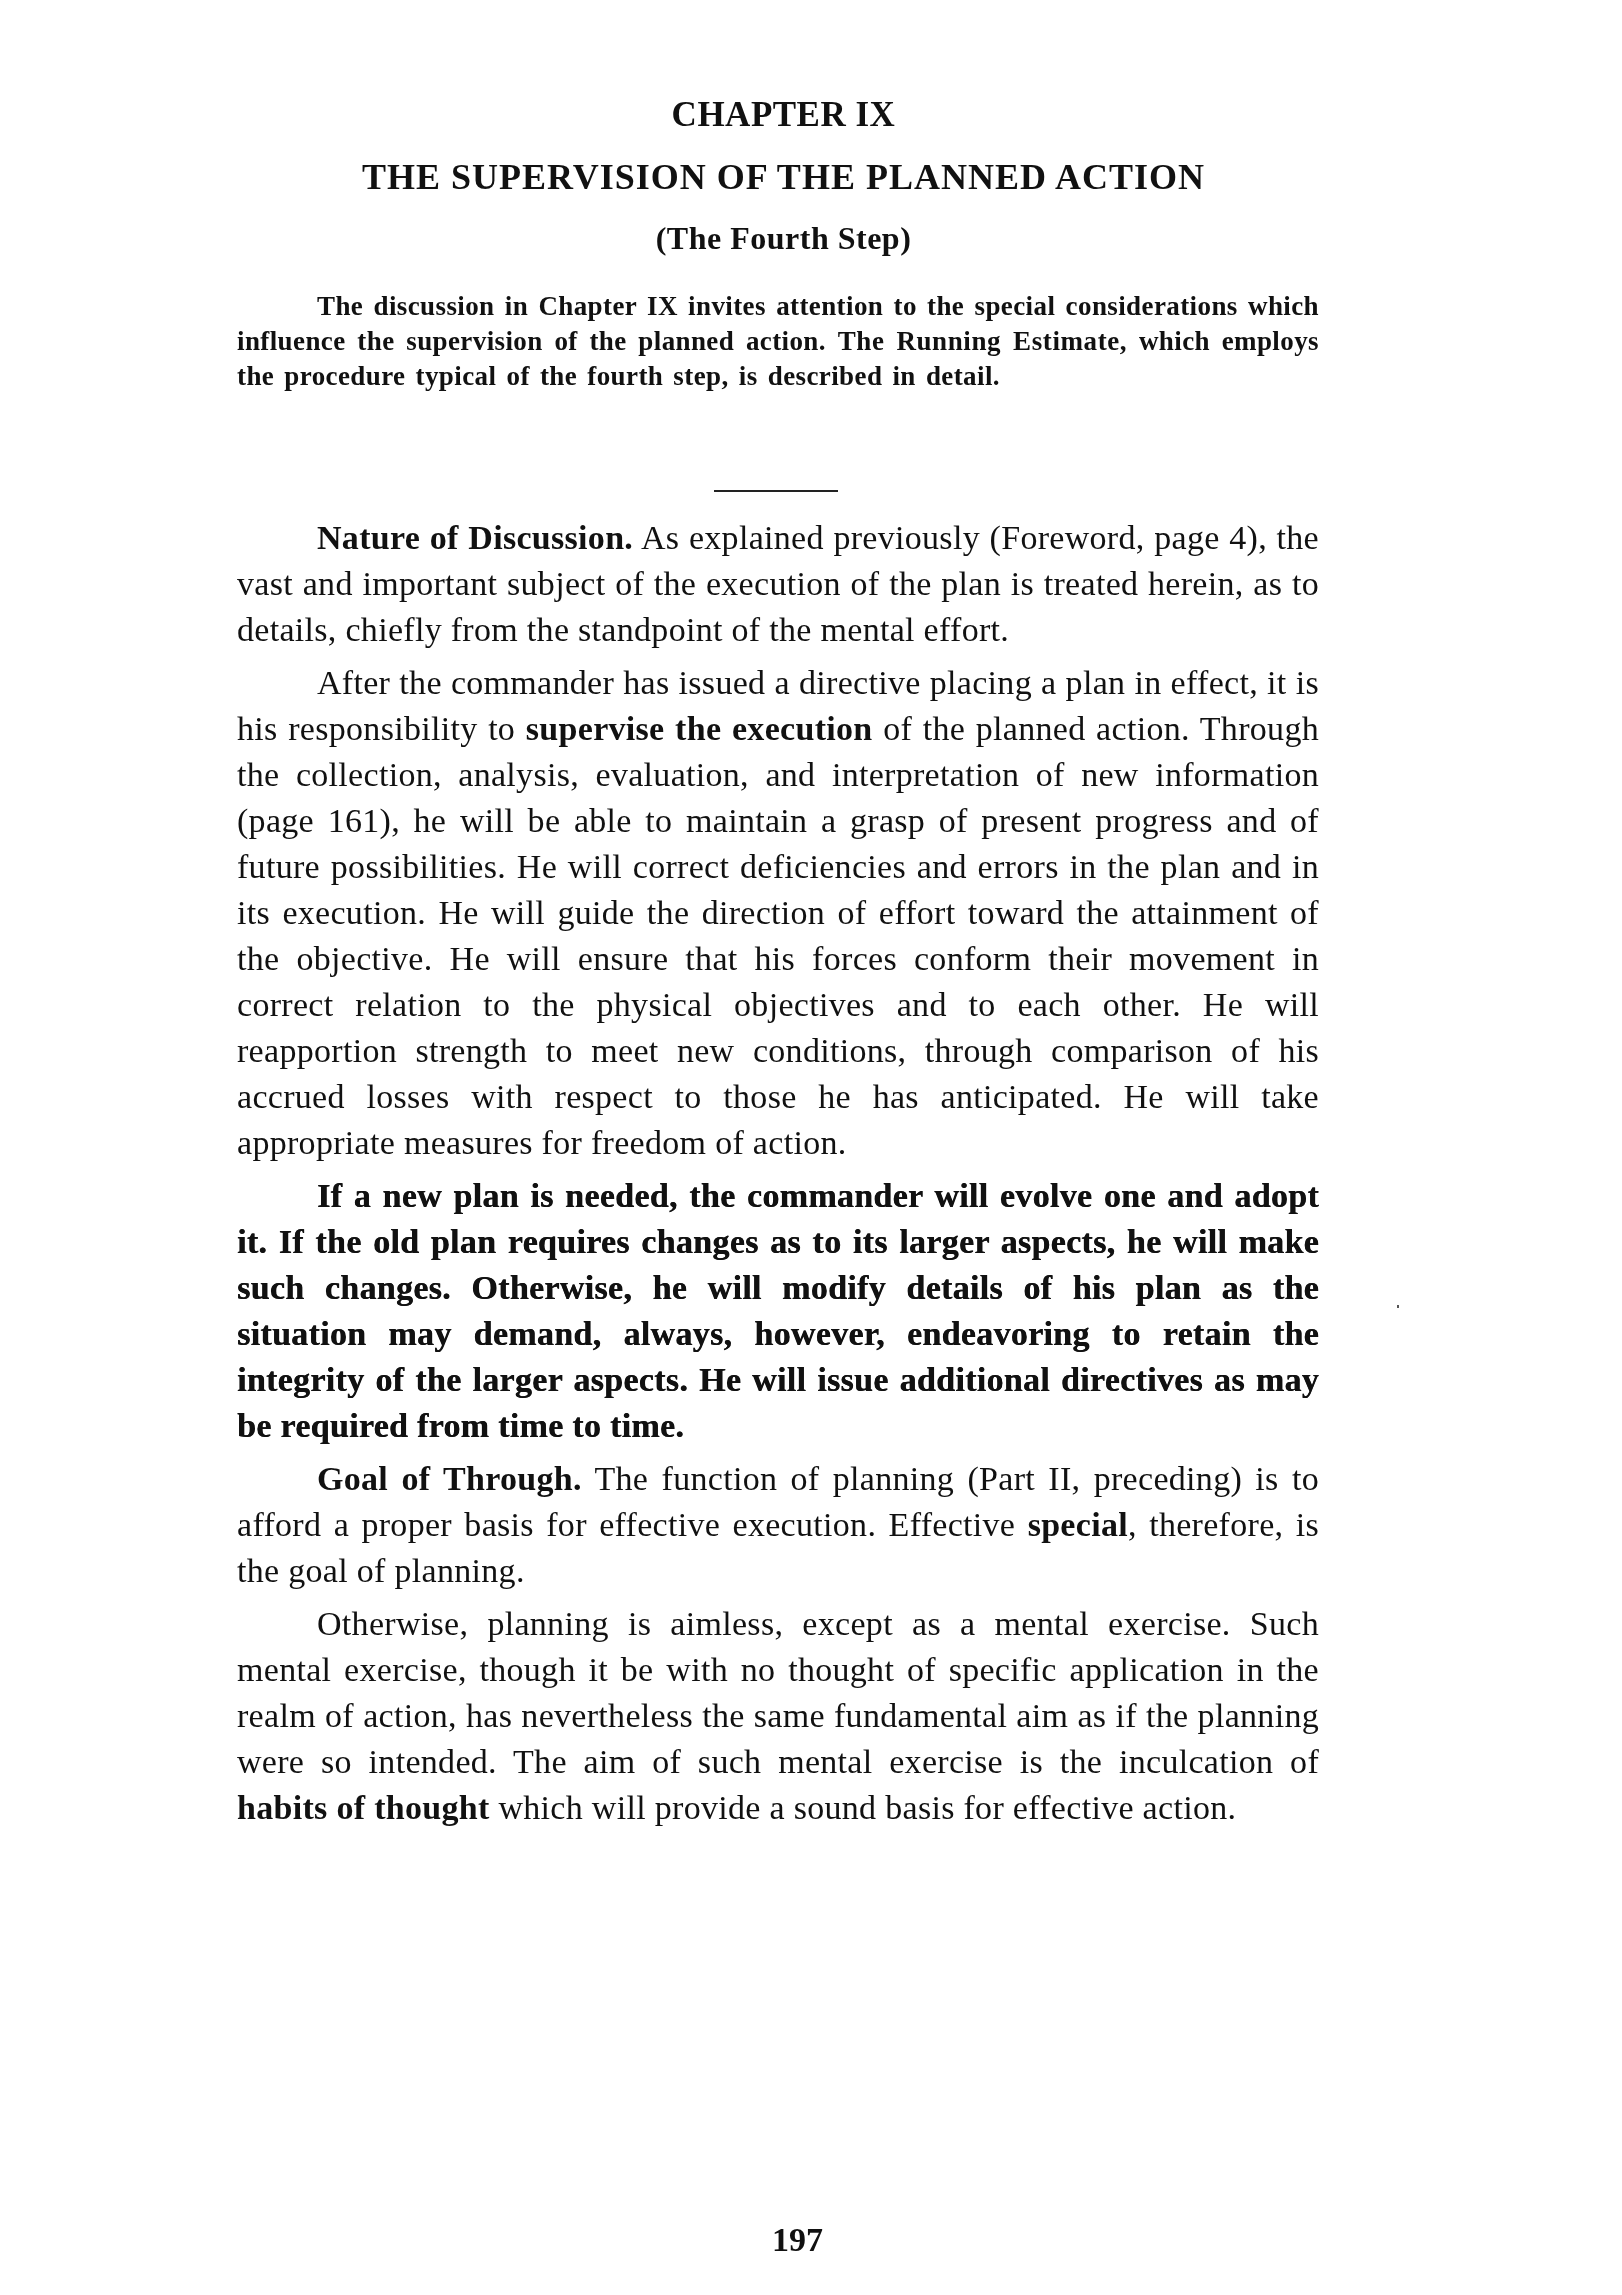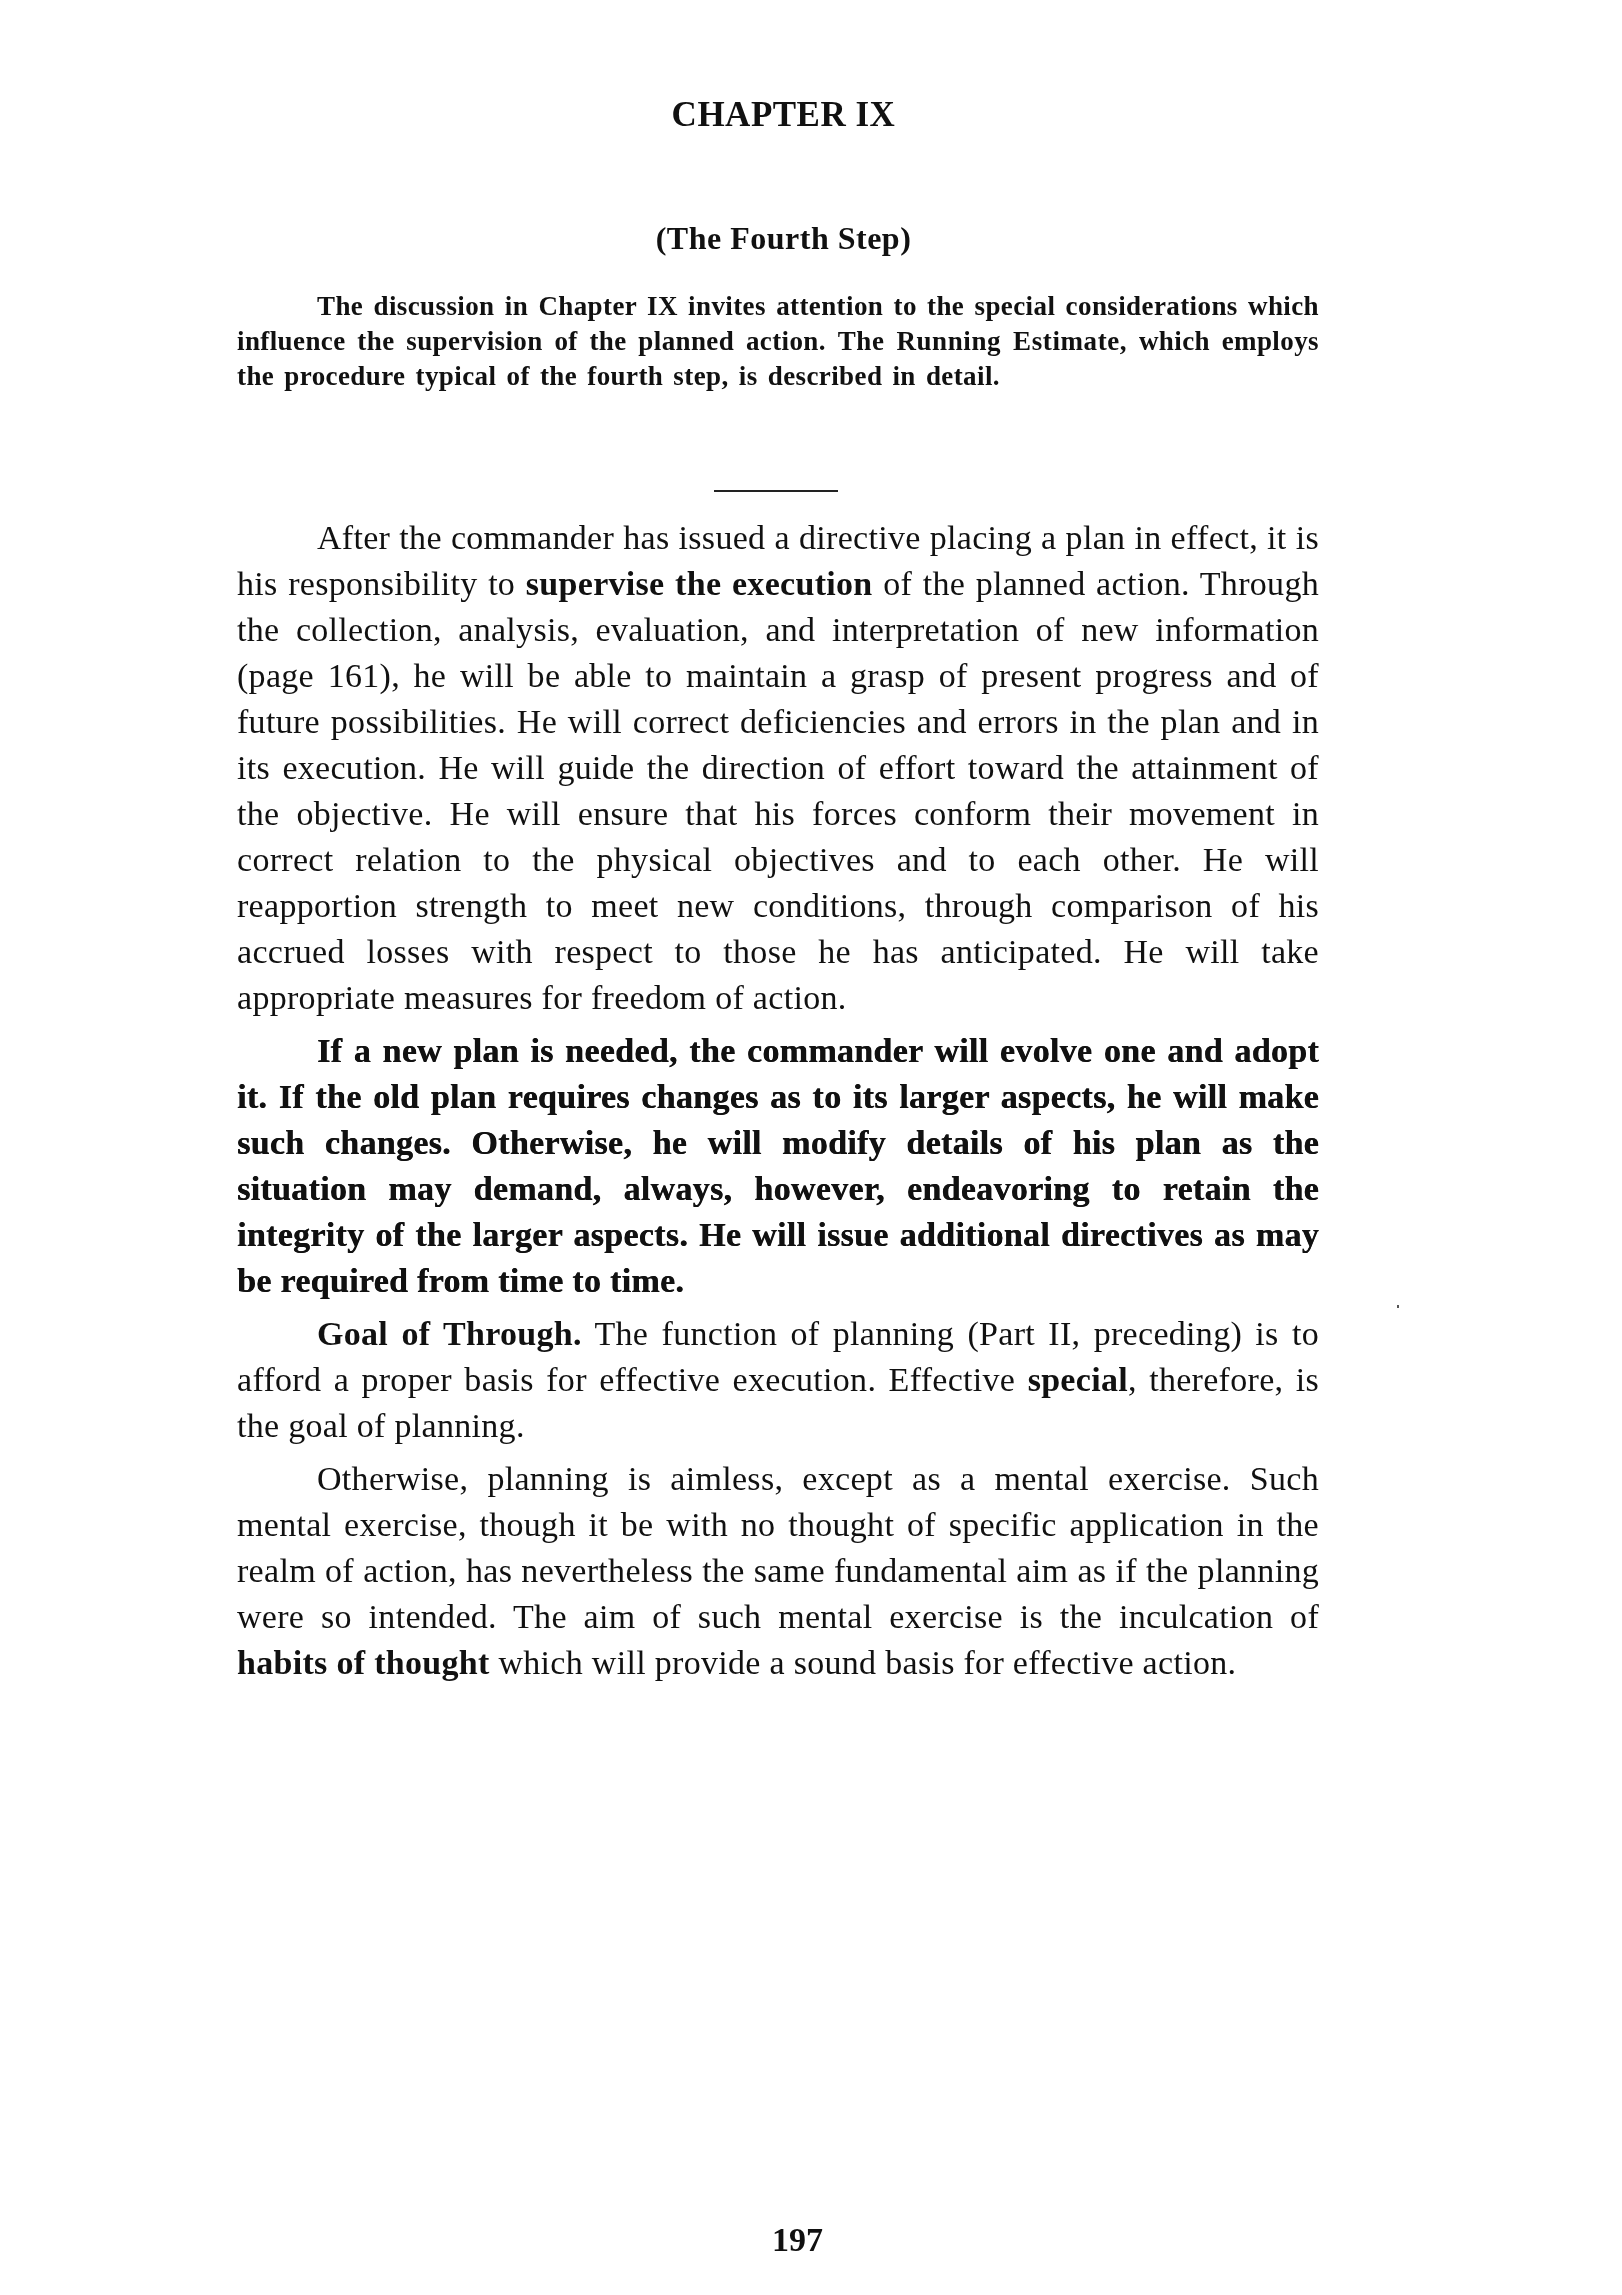--- a/index.html
+++ b/index.html
@@ -110,28 +110,30 @@
     height: 3px;
     background: #555555;
   }
 </style>
 </head>
 <body>
 
 <div class="page">
 
   <h1 class="heading chapter-label">CHAPTER IX</h1>
+  <h2 class="heading chapter-title">THE SUPERVISION OF THE PLANNED ACTION</h2>
   <h3 class="heading chapter-subtitle">(The Fourth Step)</h3>
 
   <p class="summary"><span>The discussion in Chapter IX invites attention to the special considerations which influence the supervision of the planned action. </span><span class="emph">The Running Estimate,</span><span> which employs the procedure typical of the fourth step, is described in detail.</span></p>
 
   <div class="rule"></div>
 
   <div class="body-text">
 
+    <p class="para"><span class="run-head">Nature of Discussion.</span><span> As explained previously (Foreword, page 4), the vast and important subject of the execution of the plan is treated herein, as to details, chiefly from the standpoint of the mental effort.</span></p>
 
     <p class="para"><span>After the commander has issued a directive placing a plan in effect, it is his responsibility to </span><b>supervise the execution</b><span> of the planned action. Through the collection, analysis, evaluation, and interpretation of new information (page 161), he will be able to maintain a grasp of present progress and of future possibilities. He will correct deficiencies and errors in the plan and in its execution. He will guide the direction of effort toward the attainment of the objective. He will ensure that his forces conform their movement in correct relation to the physical objectives and to each other. He will reapportion strength to meet new conditions, through comparison of his accrued losses with respect to those he has anticipated. He will take appropriate measures for freedom of action.</span></p>
 
     <p class="para heavy"><span>If a new plan is needed, the commander will evolve one and adopt it. If the old plan requires changes as to its larger aspects, he will make such changes. Otherwise, he will modify details of his plan as the situation may demand, always, however, endeavoring to retain the integrity of the larger aspects. He will issue additional directives as may be required from time to time.</span></p>
 
     <p class="para"><span class="run-head">Goal of Through.</span><span> The function of planning (Part II, preceding) is to afford a proper basis for effective execution. Effective </span><b>special</b><span>, therefore, is the goal of planning.</span></p>
 
     <p class="para"><span>Otherwise, planning is aimless, except as a mental exercise.  Such mental exercise, though it be with no thought of specific application in the realm of action, has nevertheless the same fundamental aim as if the planning were so intended. The aim of such mental exercise is the inculcation of </span><b>habits of thought</b><span> which will provide a sound basis for effective action.</span></p>
 
   </div>

